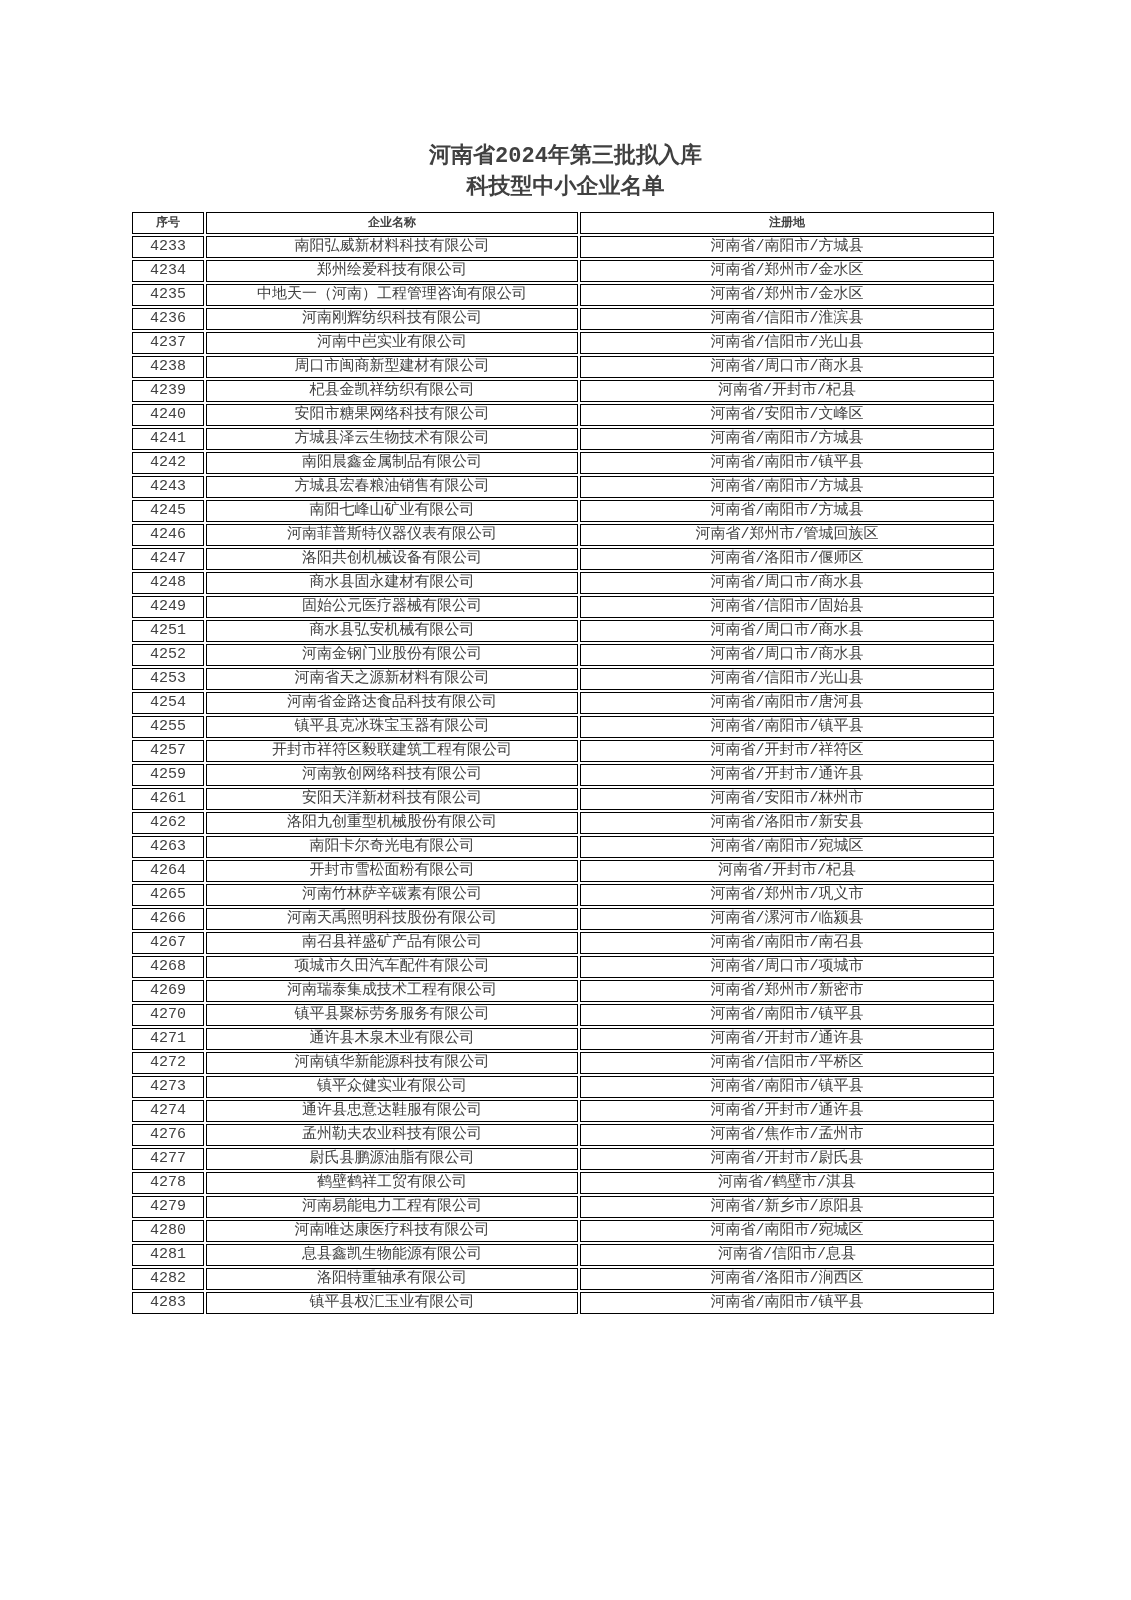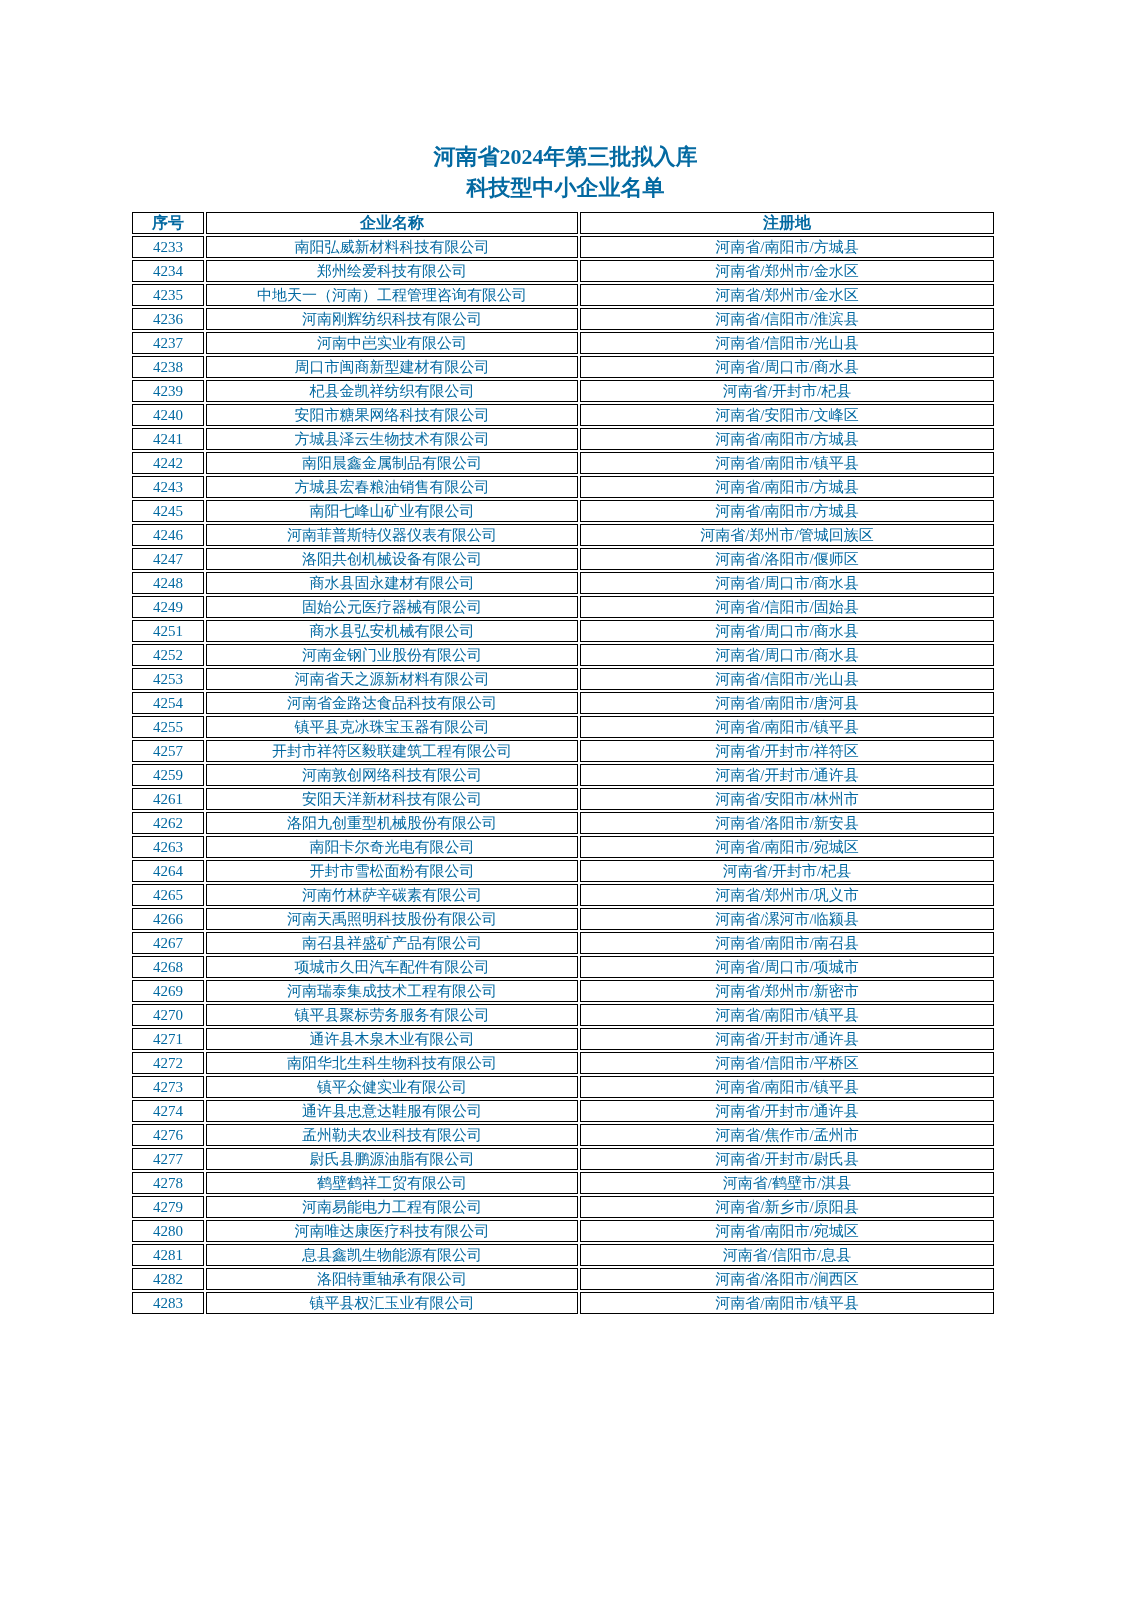--- a/index.html
+++ b/index.html
@@ -1,22 +1,22 @@
 <!DOCTYPE html>
 <html><head>
 <meta charset="utf-8">
 <style>
   html, body { margin: 0; padding: 0; background: #ffffff; }
   .page {
     position: relative;
     width: 1131px;
     height: 1600px;
     background: #ffffff;
-    font-family: Liberation Serif, serif;
-    color: #0369a1;
+    font-family: Liberation Mono, monospace;
+    color: #404040;
     overflow: hidden;
   }
   .doc-title {
     position: absolute;
     top: 141px;
     left: 0;
     width: 100%;
     text-align: center;
     font-weight: bold;
     font-size: 22px;
@@ -37,21 +37,21 @@
     vertical-align: middle;
     padding: 0;
     height: 20px;
     line-height: 20px;
     font-size: 15px;
     white-space: nowrap;
     overflow: hidden;
   }
   .company-table th {
     font-weight: bold;
-    font-size: 16px;
+    font-size: 12px;
   }
 </style>
 </head>
 <body>
 
 <div class="page">
 
   <div class="doc-title">
     <div>河南省2024年第三批拟入库</div>
     <div>科技型中小企业名单</div>
@@ -236,21 +236,21 @@
           <td>镇平县聚标劳务服务有限公司</td>
           <td>河南省/南阳市/镇平县</td>
         </tr>
         <tr>
           <td>4271</td>
           <td>通许县木泉木业有限公司</td>
           <td>河南省/开封市/通许县</td>
         </tr>
         <tr>
           <td>4272</td>
-          <td>南阳华北生科生物科技有限公司</td>
+          <td>河南镇华新能源科技有限公司</td>
           <td>河南省/信阳市/平桥区</td>
         </tr>
         <tr>
           <td>4273</td>
           <td>镇平众健实业有限公司</td>
           <td>河南省/南阳市/镇平县</td>
         </tr>
         <tr>
           <td>4274</td>
           <td>通许县忠意达鞋服有限公司</td>

